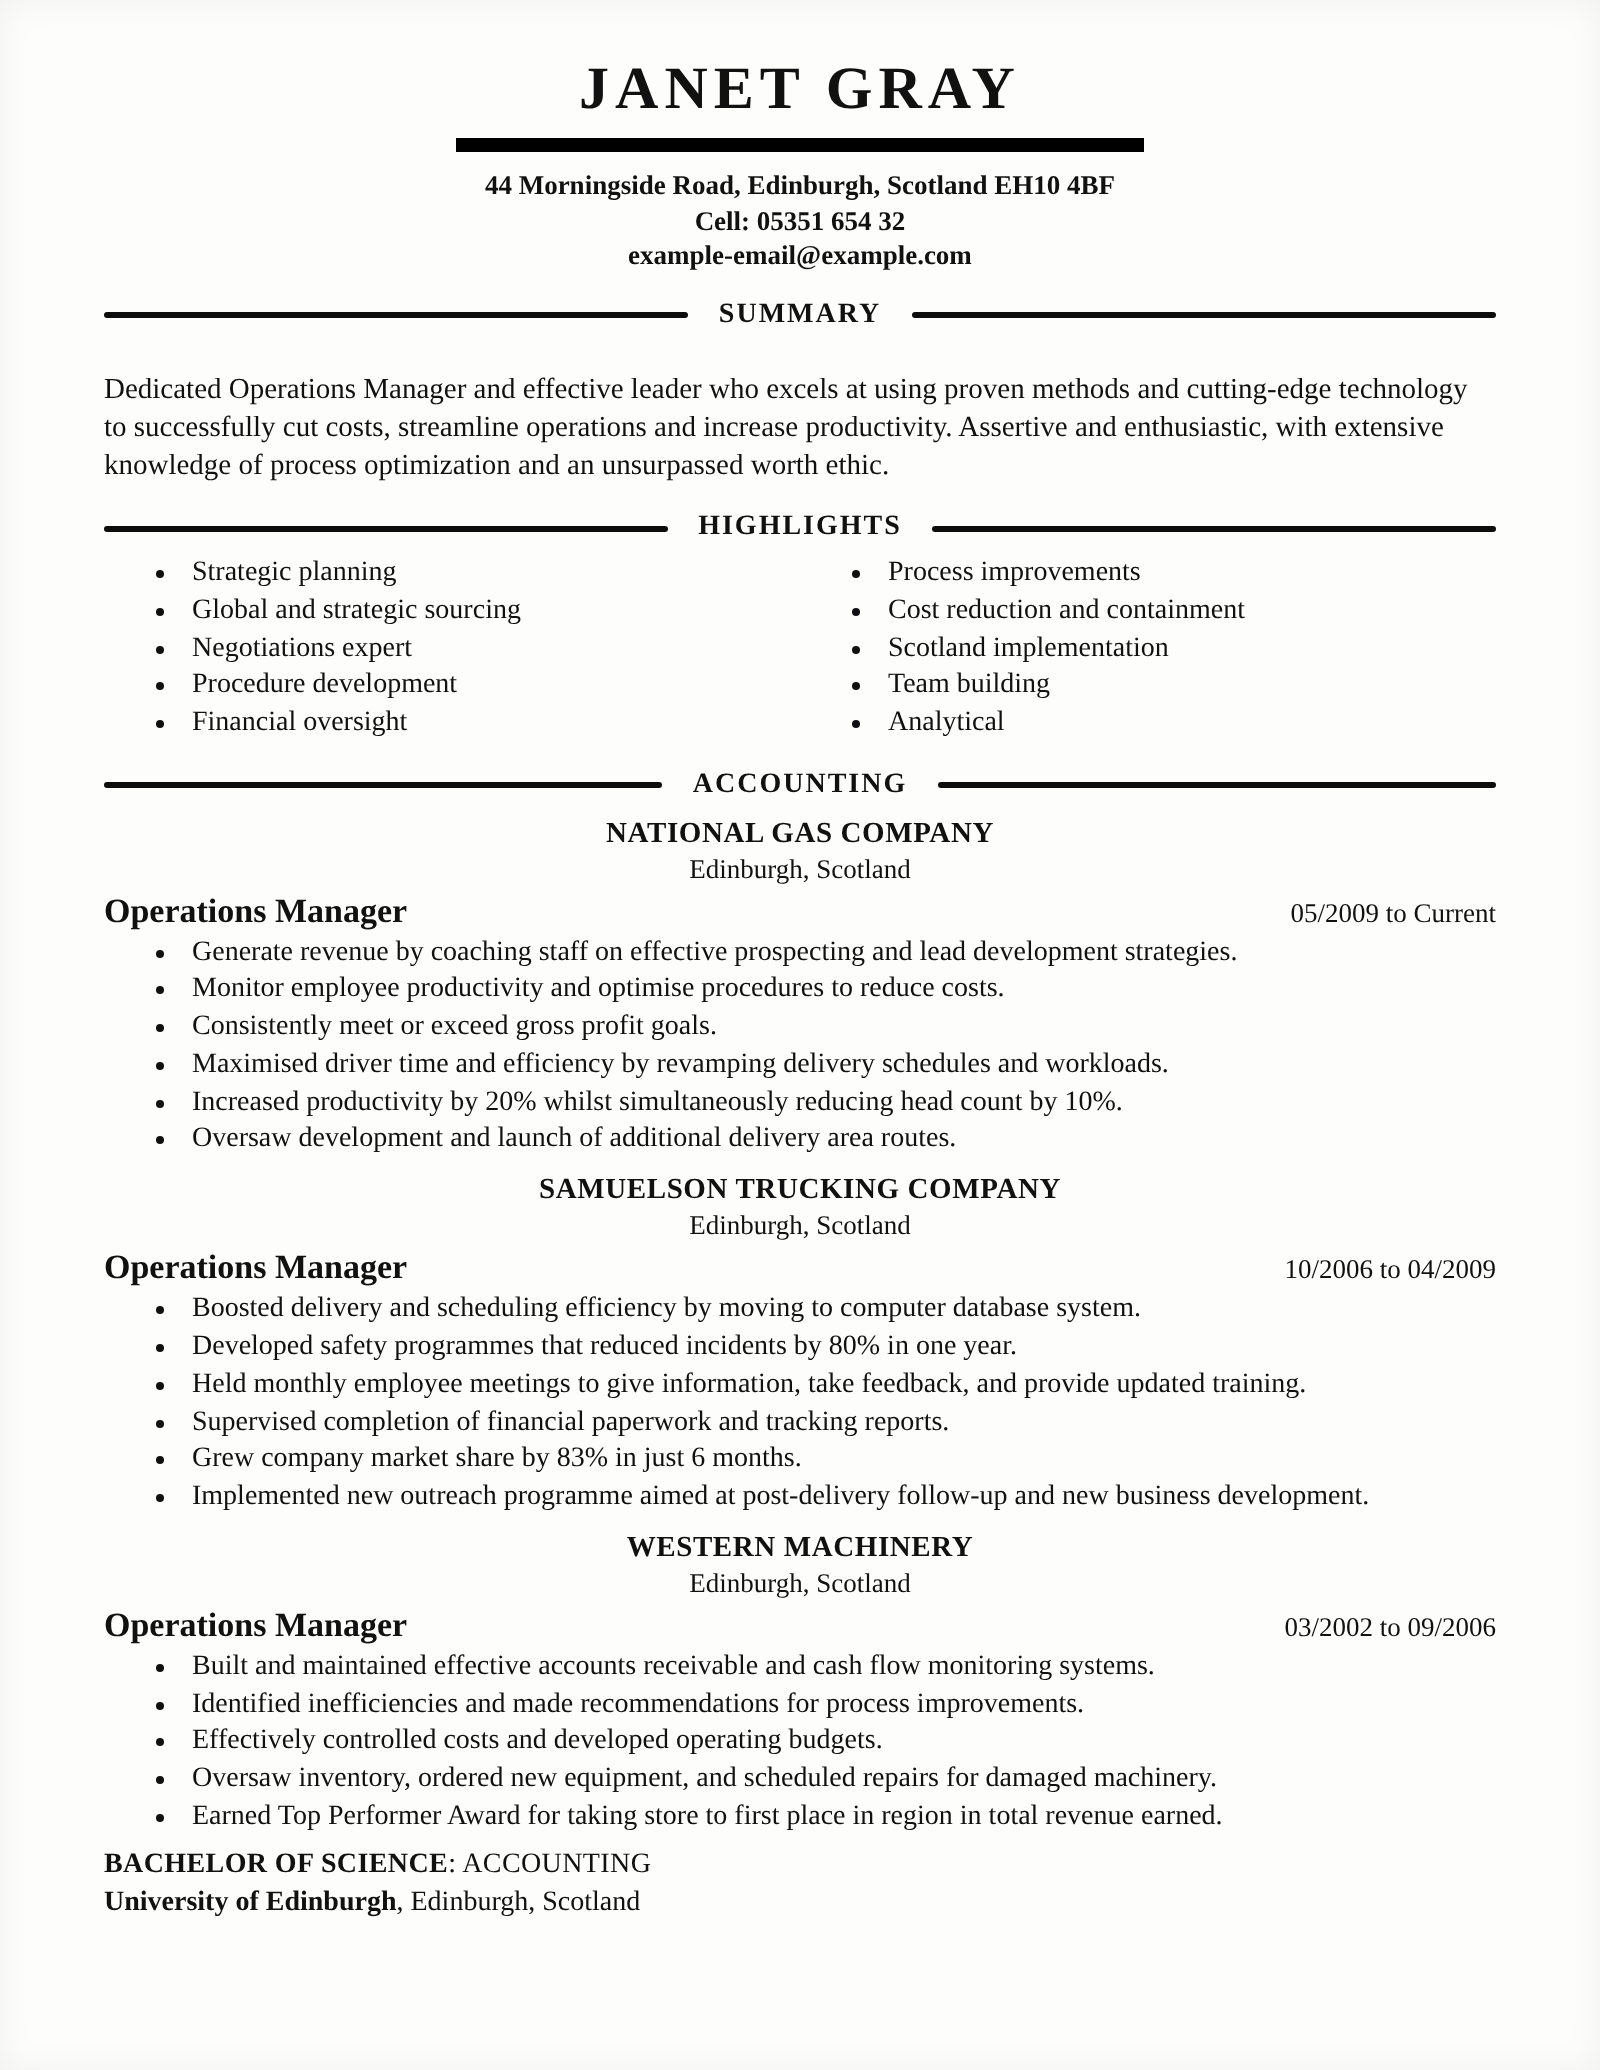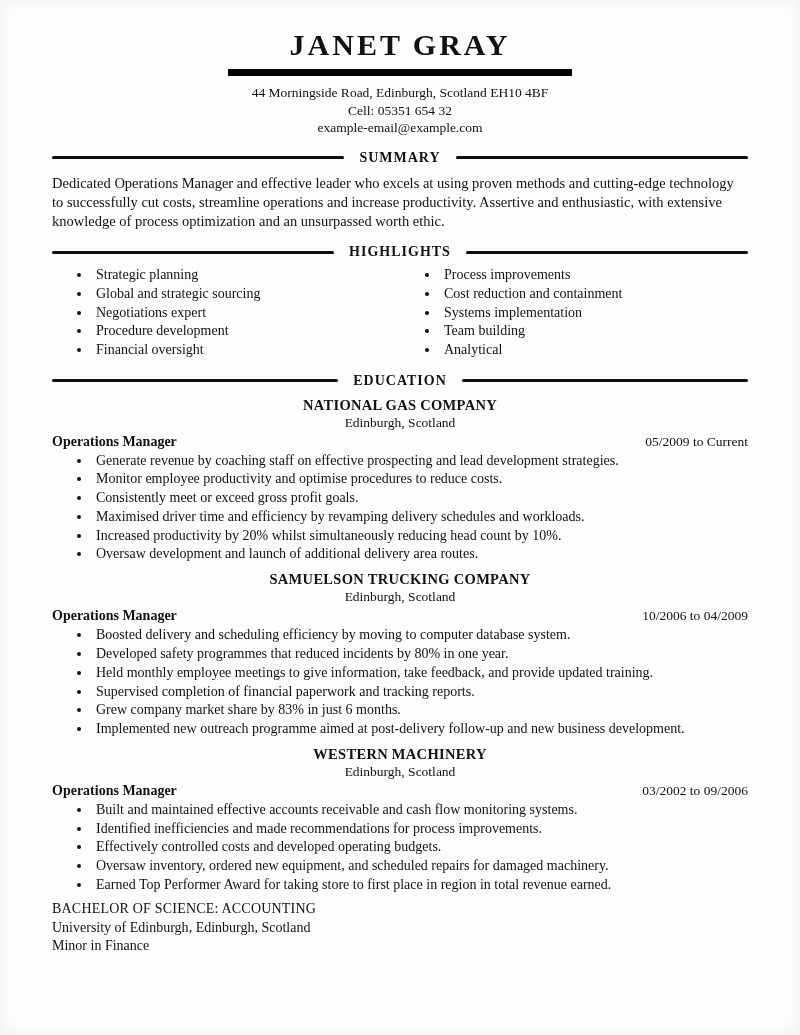--- a/index.html
+++ b/index.html
@@ -29,20 +29,21 @@
   .name-rule {
     width: 344px;
     height: 7px;
     background: #000;
     margin: 7px auto 8px auto;
   }
   .contact {
     text-align: center;
     font-size: 13.5px;
     line-height: 1.3;
+    font-weight: bold;
   }
   
   .section-header {
     display: flex;
     align-items: center;
     gap: 15px;
     margin: 13px 0 5px 0;
   }
   .section-header .rule {
     flex: 1;
@@ -53,21 +54,21 @@
   .section-header .sec-title {
     font-size: 14px;
     font-weight: bold;
     letter-spacing: 1px;
     white-space: nowrap;
   }
   
   .summary-text {
     font-size: 14.5px;
     line-height: 1.33;
-    margin: 8px 0 8px 0;
+    margin: 20px 0 8px 0;
   }
   
   .highlights-cols {
     display: flex;
     margin: 2px 0 10px 0;
   }
   .hl-col {
     width: 50%;
     margin: 0;
     padding: 0 0 0 40px;
@@ -92,37 +93,37 @@
   .location {
     text-align: center;
     font-size: 13.5px;
     margin: 1px 0 3px 0;
   }
   .role-row {
     display: flex;
     justify-content: space-between;
     align-items: baseline;
   }
-  .role { font-size: 14px; font-weight: bold; }
+  .role { font-size: 17px; font-weight: bold; }
   .dates { font-size: 13.5px; }
   .job-bullets {
     margin: 2px 0 0 0;
     padding: 0 0 0 40px;
     list-style: disc;
   }
   .job-bullets li {
     font-size: 14px;
     line-height: 1.27;
     margin: 1px 0;
     padding-left: 4px;
   }
   
   .edu { font-size: 14px; line-height: 1.35; margin-top: 4px; }
   .edu .line1 { letter-spacing: 0.2px; }
-  .b { font-weight: normal; }
+  .b { font-weight: bold; }
 </style>
 </head>
 <body>
 
 <div class="page">
 
   <header>
     <h1 class="name">JANET GRAY</h1>
     <div class="name-rule"></div>
     <div class="contact">
@@ -148,29 +149,29 @@
     <ul class="hl-col">
       <li>Strategic planning</li>
       <li>Global and strategic sourcing</li>
       <li>Negotiations expert</li>
       <li>Procedure development</li>
       <li>Financial oversight</li>
     </ul>
     <ul class="hl-col">
       <li>Process improvements</li>
       <li>Cost reduction and containment</li>
-      <li>Systems implementation</li>
+      <li>Scotland implementation</li>
       <li>Team building</li>
       <li>Analytical</li>
     </ul>
   </div>
 
   <div class="section-header">
     <span class="rule"></span>
-    <span class="sec-title">EDUCATION</span>
+    <span class="sec-title">ACCOUNTING</span>
     <span class="rule"></span>
   </div>
 
   <div class="job">
     <div class="company">NATIONAL GAS COMPANY</div>
     <div class="location">Edinburgh, Scotland</div>
     <div class="role-row">
       <span class="role">Operations Manager</span>
       <span class="dates">05/2009 to Current</span>
     </div>
@@ -217,16 +218,15 @@
     </ul>
   </div>
 
   <div class="edu">
     <div class="line1">
       <span class="b">BACHELOR OF SCIENCE</span><span>: ACCOUNTING</span>
     </div>
     <div>
       <span class="b">University of Edinburgh</span><span>, Edinburgh, Scotland</span>
     </div>
-    <div>Minor in Finance</div>
   </div>
 
 </div>
 
 </body></html>

